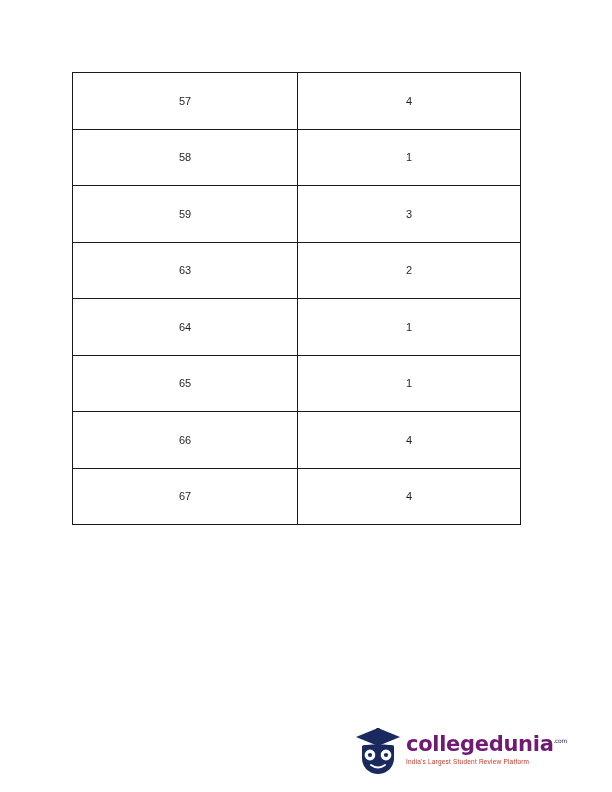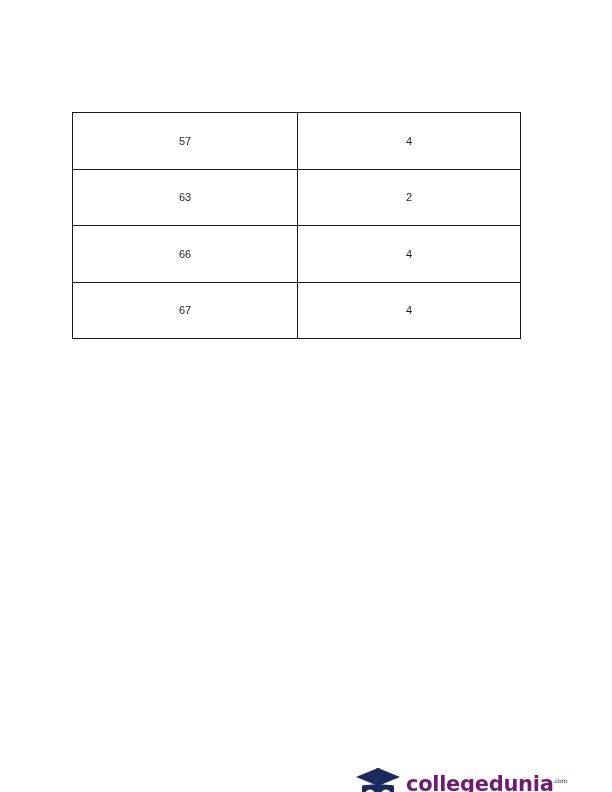--- a/index.html
+++ b/index.html
@@ -13,21 +13,20 @@
     font-family: "Liberation Sans", sans-serif;
     position: relative;
     overflow: hidden;
   }
   .page {
     position: absolute;
     left: 0; top: 0;
     width: 612px;
     height: 604px;
     background: #ffffff;
-    margin-top: 40px;
   }
   .answer-table {
     position: absolute;
     left: 72px;
     top: 72px;
     width: 442px;
     border-collapse: collapse;
     table-layout: fixed;
   }
   .answer-table td {
@@ -95,22 +94,38 @@
 
 <div class="page">
 
   <table class="answer-table">
     <tbody>
       <tr>
         <td class="col-q">57</td>
         <td class="col-a">4</td>
       </tr>
       <tr>
+        <td class="col-q">58</td>
+        <td class="col-a">1</td>
+      </tr>
+      <tr>
+        <td class="col-q">59</td>
+        <td class="col-a">3</td>
+      </tr>
+      <tr>
         <td class="col-q">63</td>
         <td class="col-a">2</td>
+      </tr>
+      <tr>
+        <td class="col-q">64</td>
+        <td class="col-a">1</td>
+      </tr>
+      <tr>
+        <td class="col-q">65</td>
+        <td class="col-a">1</td>
       </tr>
       <tr>
         <td class="col-q">66</td>
         <td class="col-a">4</td>
       </tr>
       <tr>
         <td class="col-q">67</td>
         <td class="col-a">4</td>
       </tr>
     </tbody>

